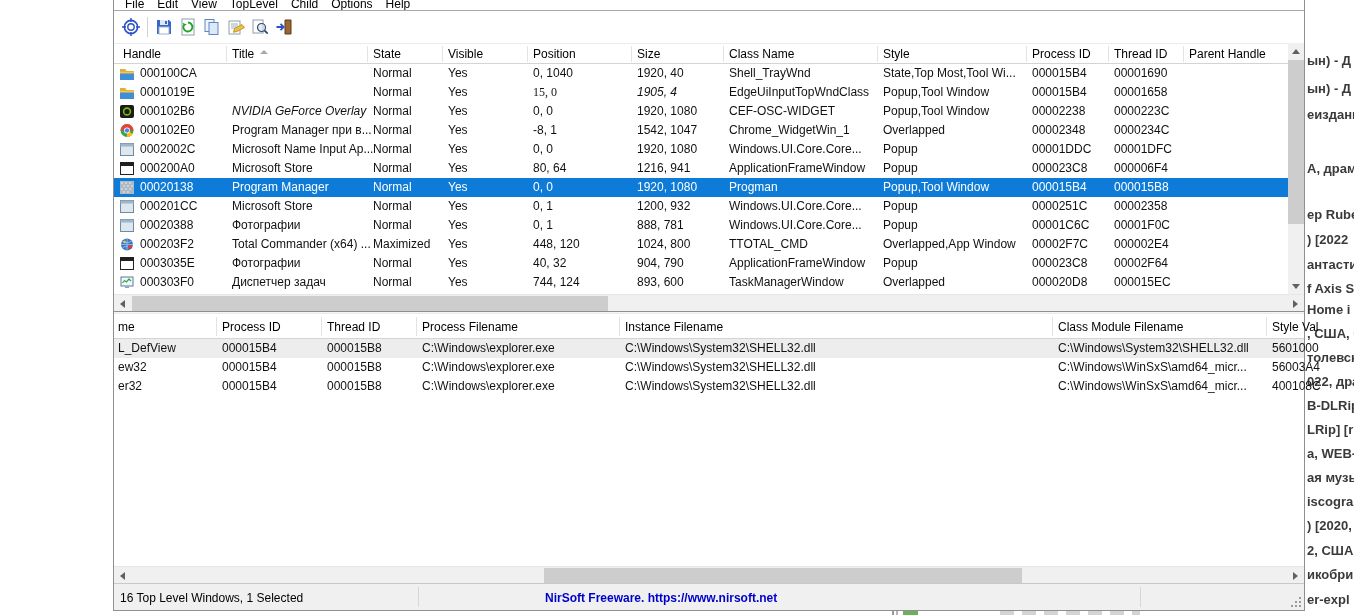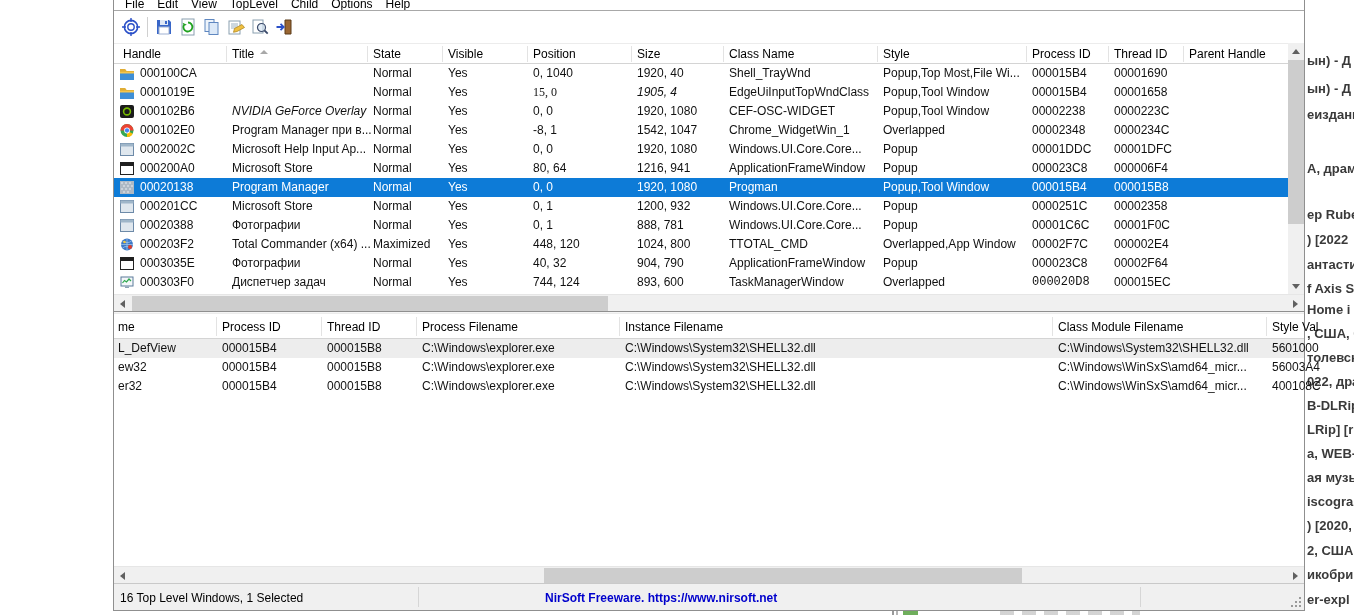--- a/index.html
+++ b/index.html
@@ -223,21 +223,21 @@
               <path d="M0 2h5l1.5 2H14v.8H0z" fill="#e0ad36"></path>
             </svg>
           </span>
           <div class="cell" style="left: 26px;">000100CA</div>
           <div class="cell" style="left: 118px;"></div>
           <div class="cell" style="left: 259px;">Normal</div>
           <div class="cell" style="left: 334px;">Yes</div>
           <div class="cell" style="left: 419px;">0, 1040</div>
           <div class="cell" style="left: 523px;">1920, 40</div>
           <div class="cell" style="left: 615px;">Shell_TrayWnd</div>
-          <div class="cell" style="left: 769px;">Popup,Top Most,File Wi...</div>
+          <div class="cell" style="left: 769px;">State,Top Most,Tool Wi...</div>
           <div class="cell" style="left: 918px;">000015B4</div>
           <div class="cell" style="left: 1000px;">00001690</div>
           <div class="cell" style="left: 1075px;"></div>
         </div>
         <div class="lv-row" style="top: 19px;">
           <span class="row-ic">
             <svg viewBox="0 0 14 13">
               <path d="M0 2h5l1.5 2H14v9H0z" fill="#f7c64b"></path>
               <path d="M0 6.5h14v6.5H0z" fill="#3f8fd6"></path>
               <path d="M0 2h5l1.5 2H14v.8H0z" fill="#e0ad36"></path>
@@ -297,21 +297,21 @@
           <div class="cell" style="left: 1075px;"></div>
         </div>
         <div class="lv-row" style="top: 76px;">
           <span class="row-ic">
             <svg viewBox="0 0 14 13">
               <rect x="0.5" y="0.5" width="13" height="12" fill="#dfe7ee" stroke="#6d8aa8"></rect>
               <rect x="0.5" y="0.5" width="13" height="3" fill="#9fb6c9"></rect>
             </svg>
           </span>
           <div class="cell" style="left: 26px;">0002002C</div>
-          <div class="cell" style="left: 118px;">Microsoft Help Input Ap...</div>
+          <div class="cell" style="left: 118px;">Microsoft Name Input Ap...</div>
           <div class="cell" style="left: 259px;">Normal</div>
           <div class="cell" style="left: 334px;">Yes</div>
           <div class="cell" style="left: 419px;">0, 0</div>
           <div class="cell" style="left: 523px;">1920, 1080</div>
           <div class="cell" style="left: 615px;">Windows.UI.Core.Core...</div>
           <div class="cell" style="left: 769px;">Popup</div>
           <div class="cell" style="left: 918px;">00001DDC</div>
           <div class="cell" style="left: 1000px;">00001DFC</div>
           <div class="cell" style="left: 1075px;"></div>
         </div>
@@ -440,21 +440,21 @@
             </svg>
           </span>
           <div class="cell" style="left: 26px;">000303F0</div>
           <div class="cell" style="left: 118px;">Диспетчер задач</div>
           <div class="cell" style="left: 259px;">Normal</div>
           <div class="cell" style="left: 334px;">Yes</div>
           <div class="cell" style="left: 419px;">744, 124</div>
           <div class="cell" style="left: 523px;">893, 600</div>
           <div class="cell" style="left: 615px;">TaskManagerWindow</div>
           <div class="cell" style="left: 769px;">Overlapped</div>
-          <div class="cell" style="left: 918px; font-family: Liberation Mono, monospace;">000020D8</div>
+          <div class="cell" style="left: 918px;">000020D8</div>
           <div class="cell" style="left: 1000px;">000015EC</div>
           <div class="cell" style="left: 1075px;"></div>
         </div>
       </div>
 
     <div class="vsb">
       <div class="vsb-btn up">
           <div class="tri-up"></div>
         </div>
       <div class="vsb-thumb"></div>

